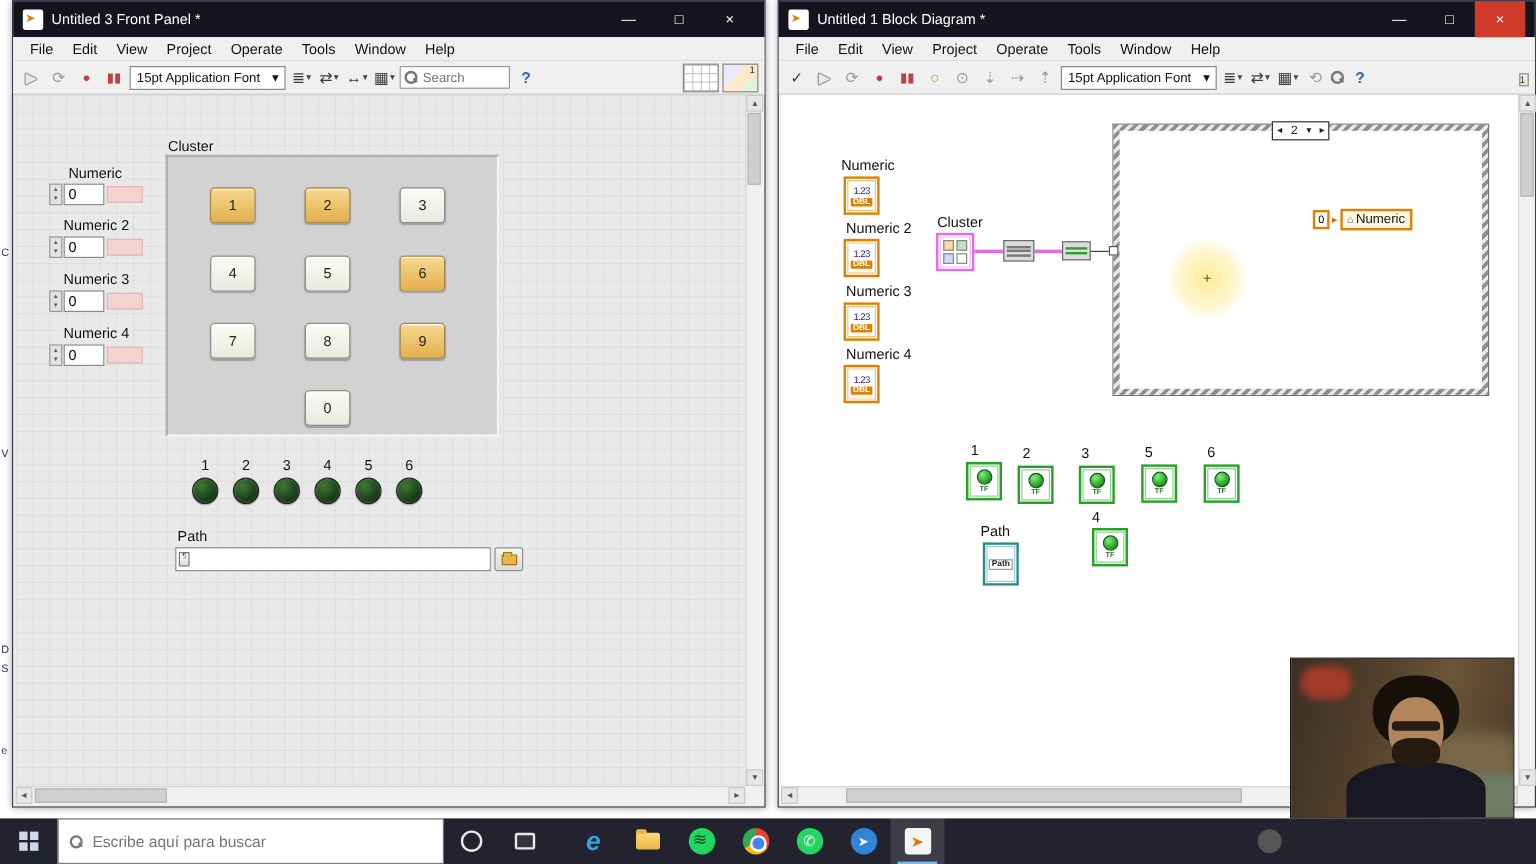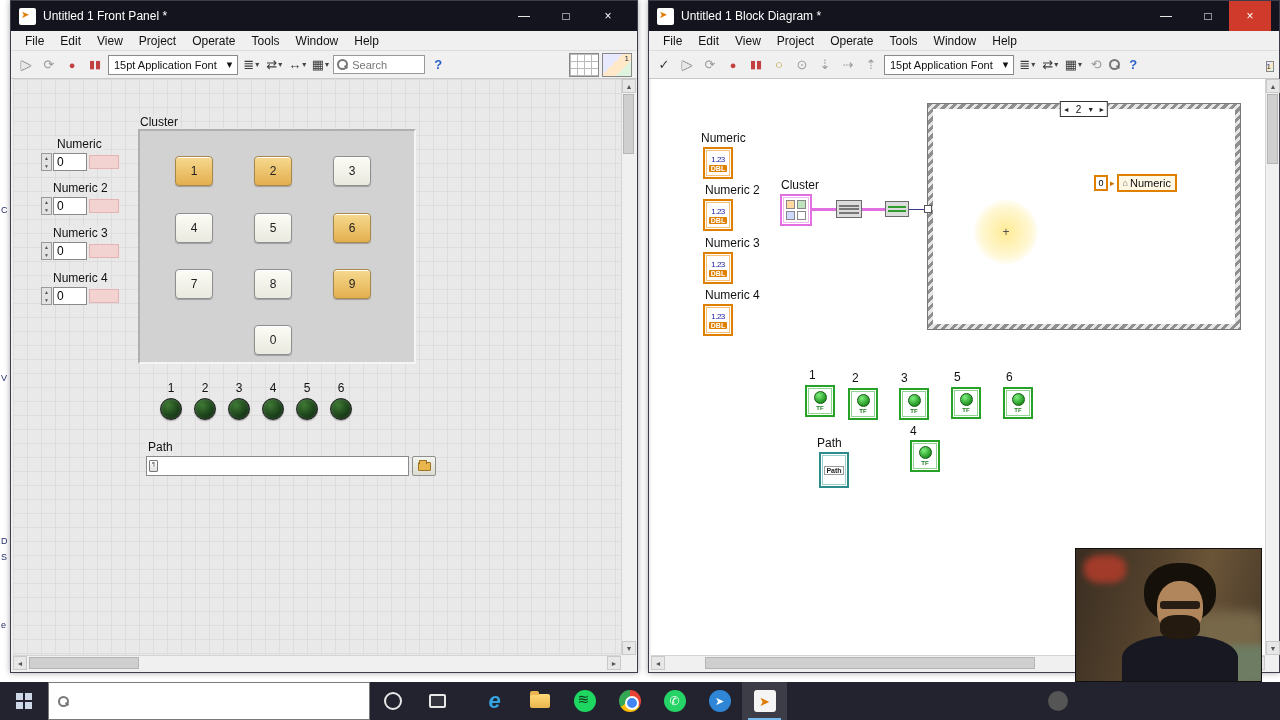--- a/index.html
+++ b/index.html
@@ -161,21 +161,21 @@
   <div class="frag" style="left:19px; top:92px;">Bl</div>
   <div class="frag" style="left:1px; top:205px;">C</div>
   <div class="frag" style="left:1px; top:373px;">V</div>
   <div class="frag" style="left:1px; top:536px;">D</div>
   <div class="frag" style="left:1px; top:552px;">S</div>
   <div class="frag" style="left:1px; top:620px;">e</div>
 
   <div class="window" style="left:10px; top:0; width:628px; height:673px;">
     <div class="titlebar">
       <span class="app-ico"></span>
-      <span class="title-text">Untitled 1 Front Panel *</span>
+      <span class="title-text">Untitled 3 Front Panel *</span>
       <span class="win-controls">
         <span class="win-btn">—</span>
         <span class="win-btn">□</span>
         <span class="win-btn">×</span>
       </span>
     </div>
     <div class="menubar">
       <span class="menu-item">File</span>
       <span class="menu-item">Edit</span>
       <span class="menu-item">View</span>
@@ -515,20 +515,21 @@
     <div class="start-btn">
       <span class="win-logo">
           <i></i>
           <i></i>
           <i></i>
           <i></i>
         </span>
     </div>
     <div class="tb-searchbox">
       <span class="mag"></span>
+      <input placeholder="Escribe aquí para buscar" style="">
     </div>
     <div class="tb-app">
         <span class="cortana-ico"></span>
       </div>
     <div class="tb-app">
         <span class="taskview-ico"></span>
       </div>
     <div class="tb-app" style="margin-left:12px;">
         <span class="edge-ico">e</span>
       </div>

